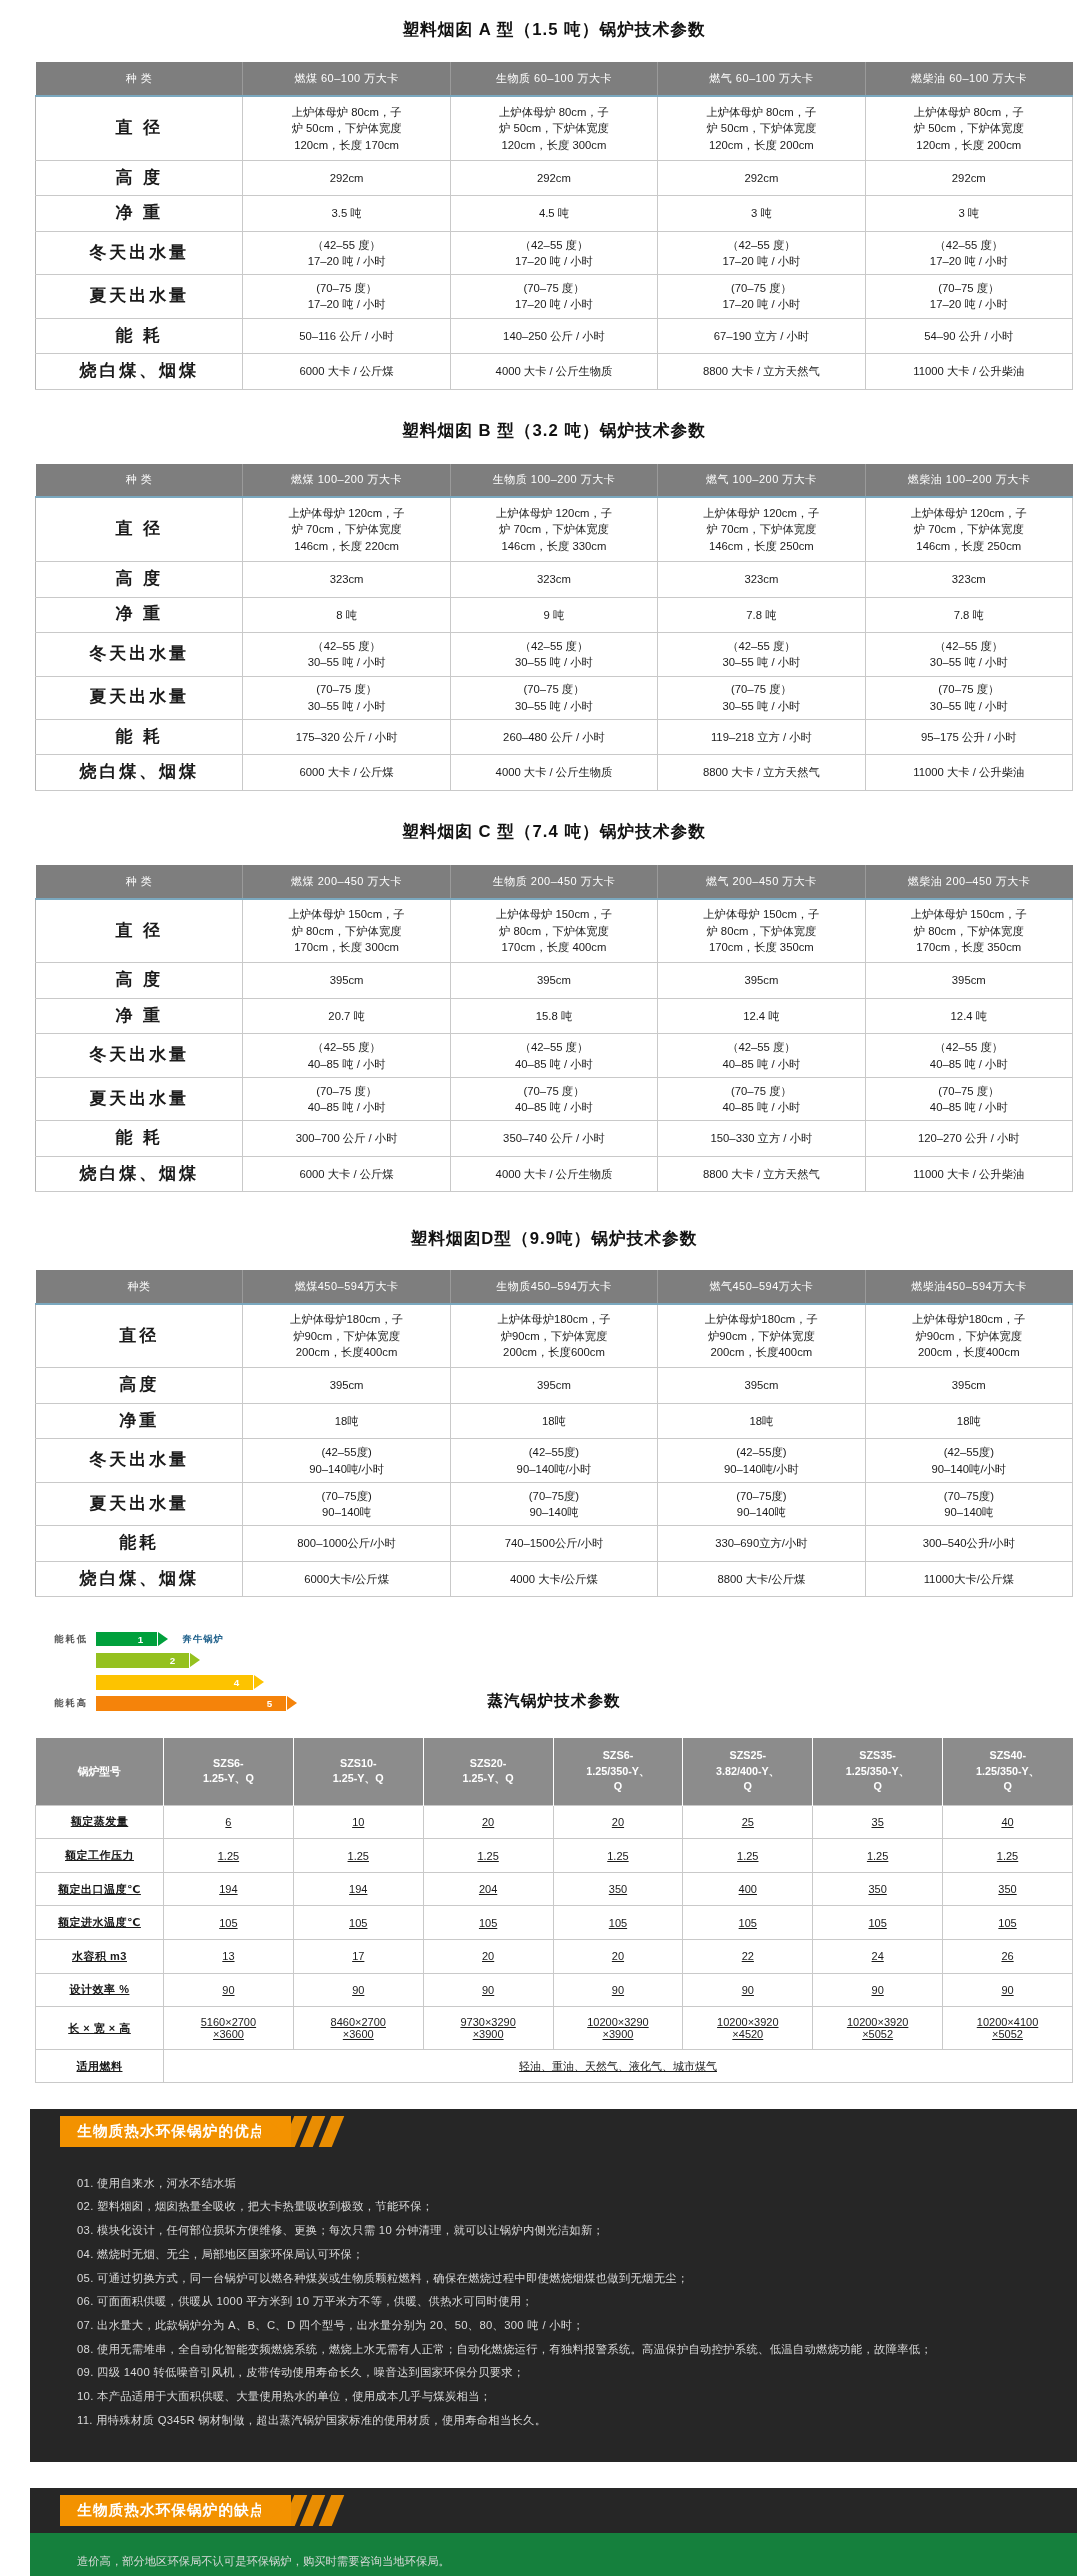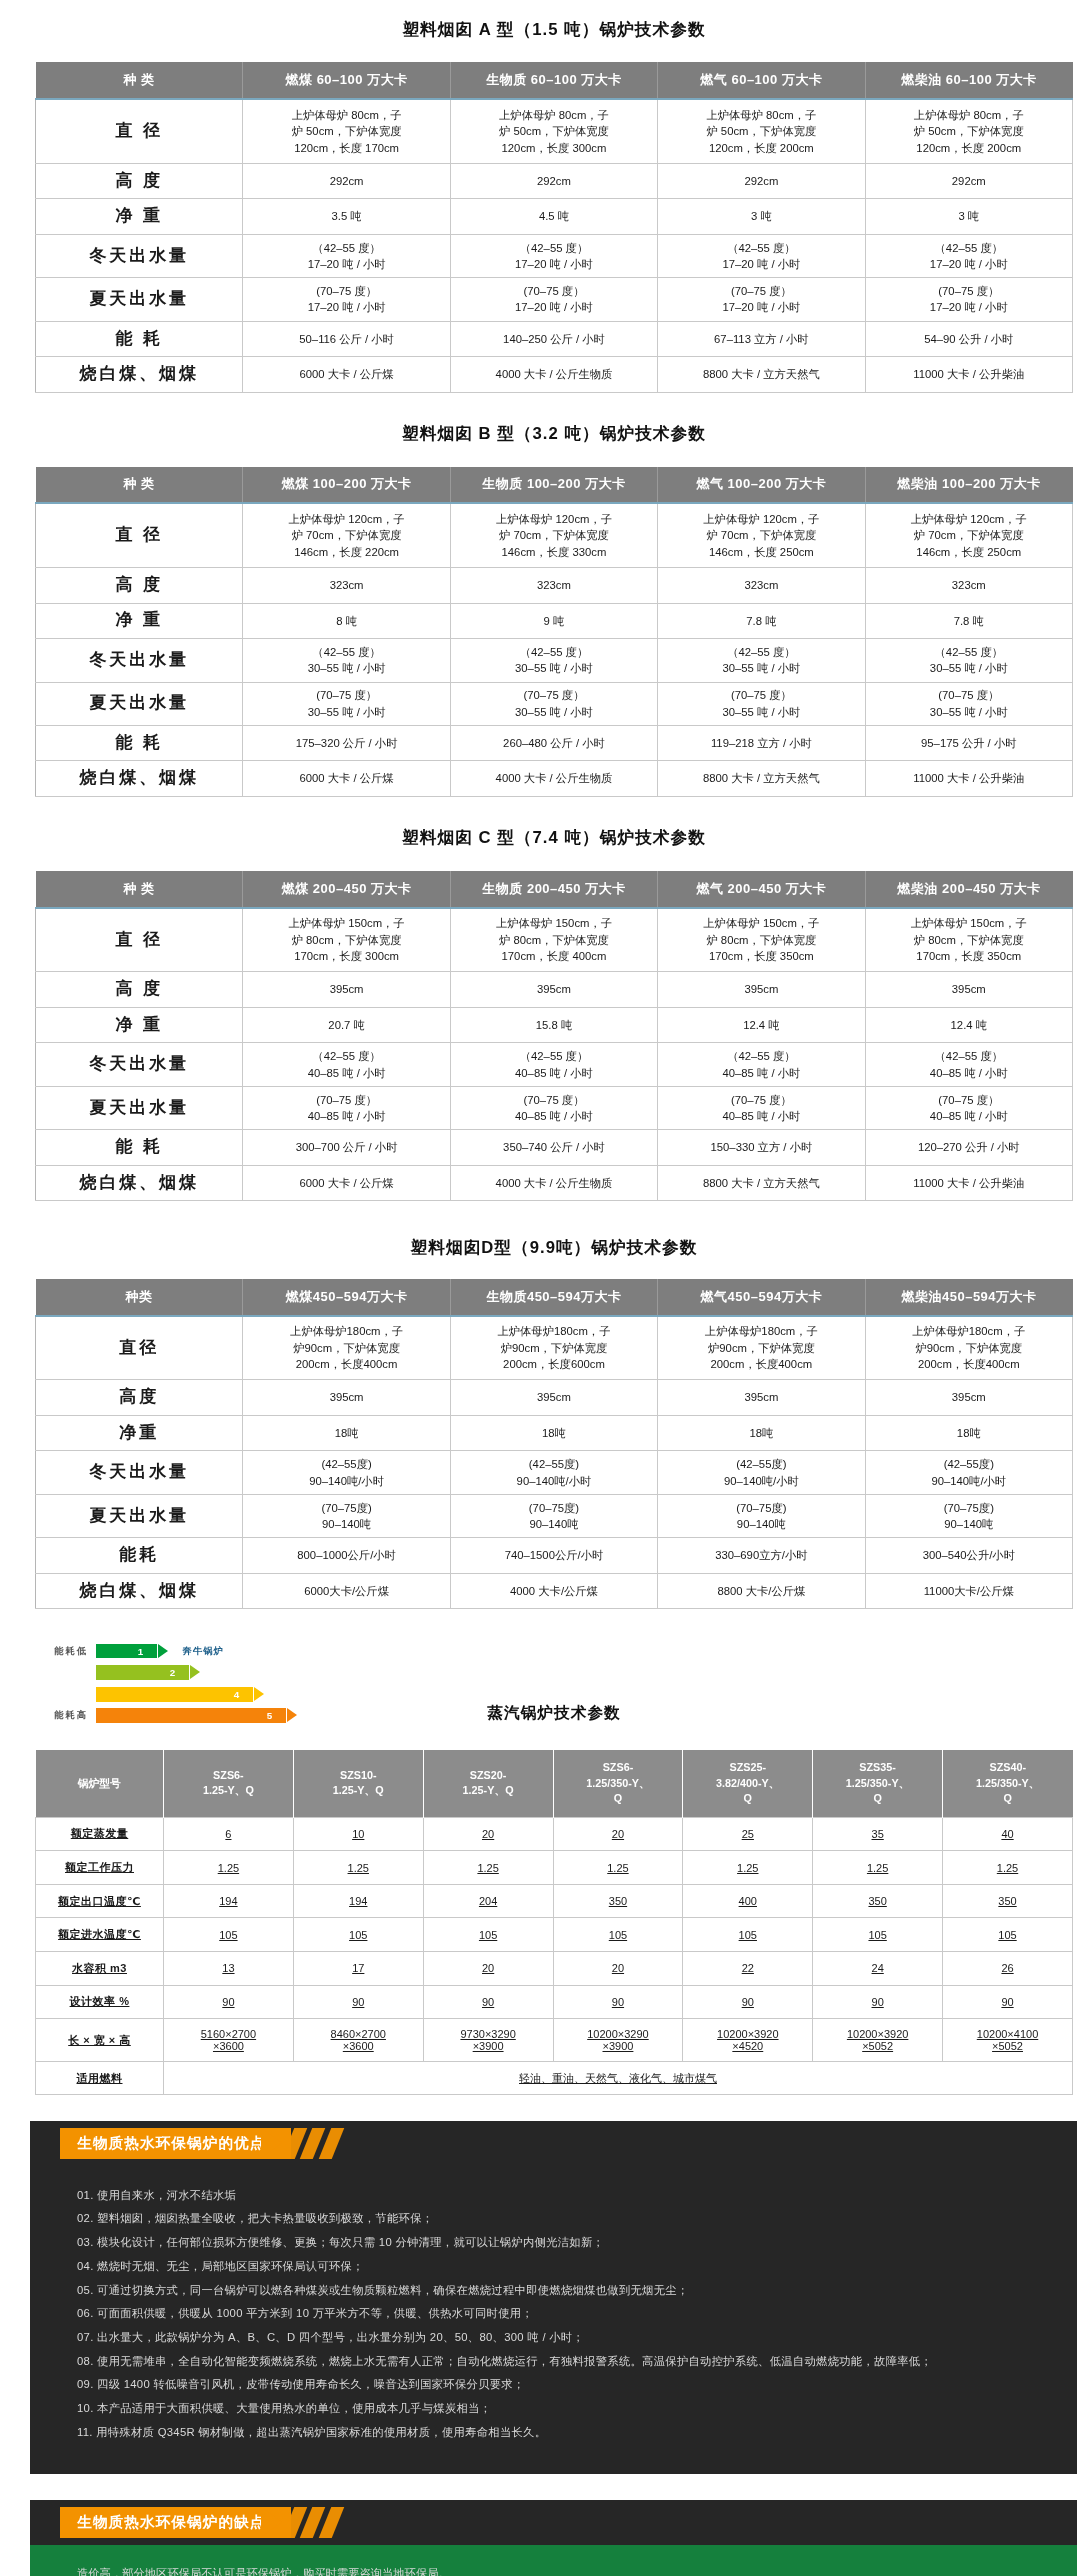--- a/index.html
+++ b/index.html
@@ -27,22 +27,22 @@
     width:1038px;
     margin:0 auto;
     border-collapse:collapse;
     table-layout:fixed;
     font-size:11.3px;
     background:#fff;
   }
   .ptable thead th {
     background:#7e7e7e;
     color:#fff;
-    font-weight:bold;
-    font-size:13px;
+    font-weight:normal;
+    font-size:11px;
     padding:8.8px 3.9px;
     text-align:center;
     border-right:1px solid #9a9a9a;
     letter-spacing:0.5px;
   }
   .ptable thead th:last-child { border-right:none; }
   .ptable thead tr { border-bottom:2px solid #7aa8bf; }
   .ptable td {
     border:1px solid #c9c9c9;
     border-left-color:#b5b5b5;
@@ -267,21 +267,21 @@
           <td class="rowhead">夏天出水量</td>
           <td>(70–75 度）<br>17–20 吨 / 小时</td>
           <td>(70–75 度）<br>17–20 吨 / 小时</td>
           <td>(70–75 度）<br>17–20 吨 / 小时</td>
           <td>(70–75 度）<br>17–20 吨 / 小时</td>
         </tr>
         <tr>
           <td class="rowhead">能 耗</td>
           <td>50–116 公斤 / 小时</td>
           <td>140–250 公斤 / 小时</td>
-          <td>67–113 立方 / 小时</td>
+          <td>67–190 立方 / 小时</td>
           <td>54–90 公升 / 小时</td>
         </tr>
         <tr>
           <td class="rowhead">烧白煤、烟煤</td>
           <td>6000 大卡 / 公斤煤</td>
           <td>4000 大卡 / 公斤生物质</td>
           <td>8800 大卡 / 立方天然气</td>
           <td>11000 大卡 / 公升柴油</td>
         </tr>
       </tbody>

